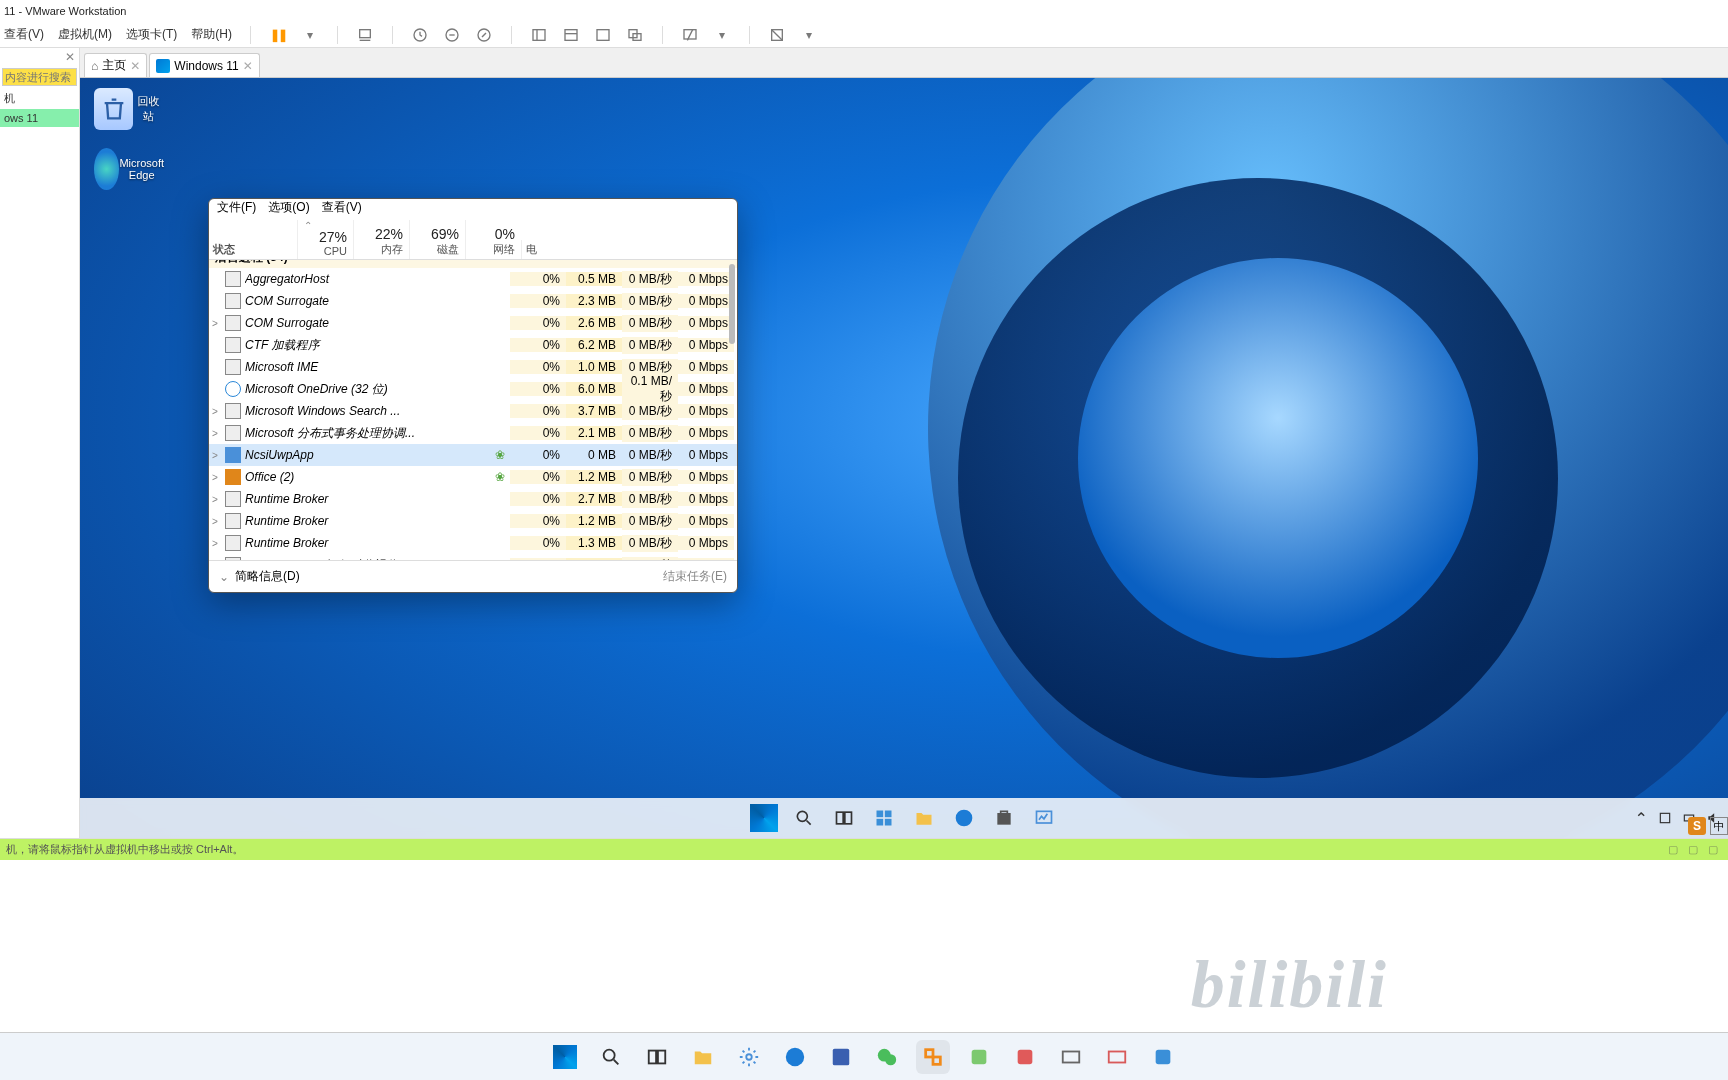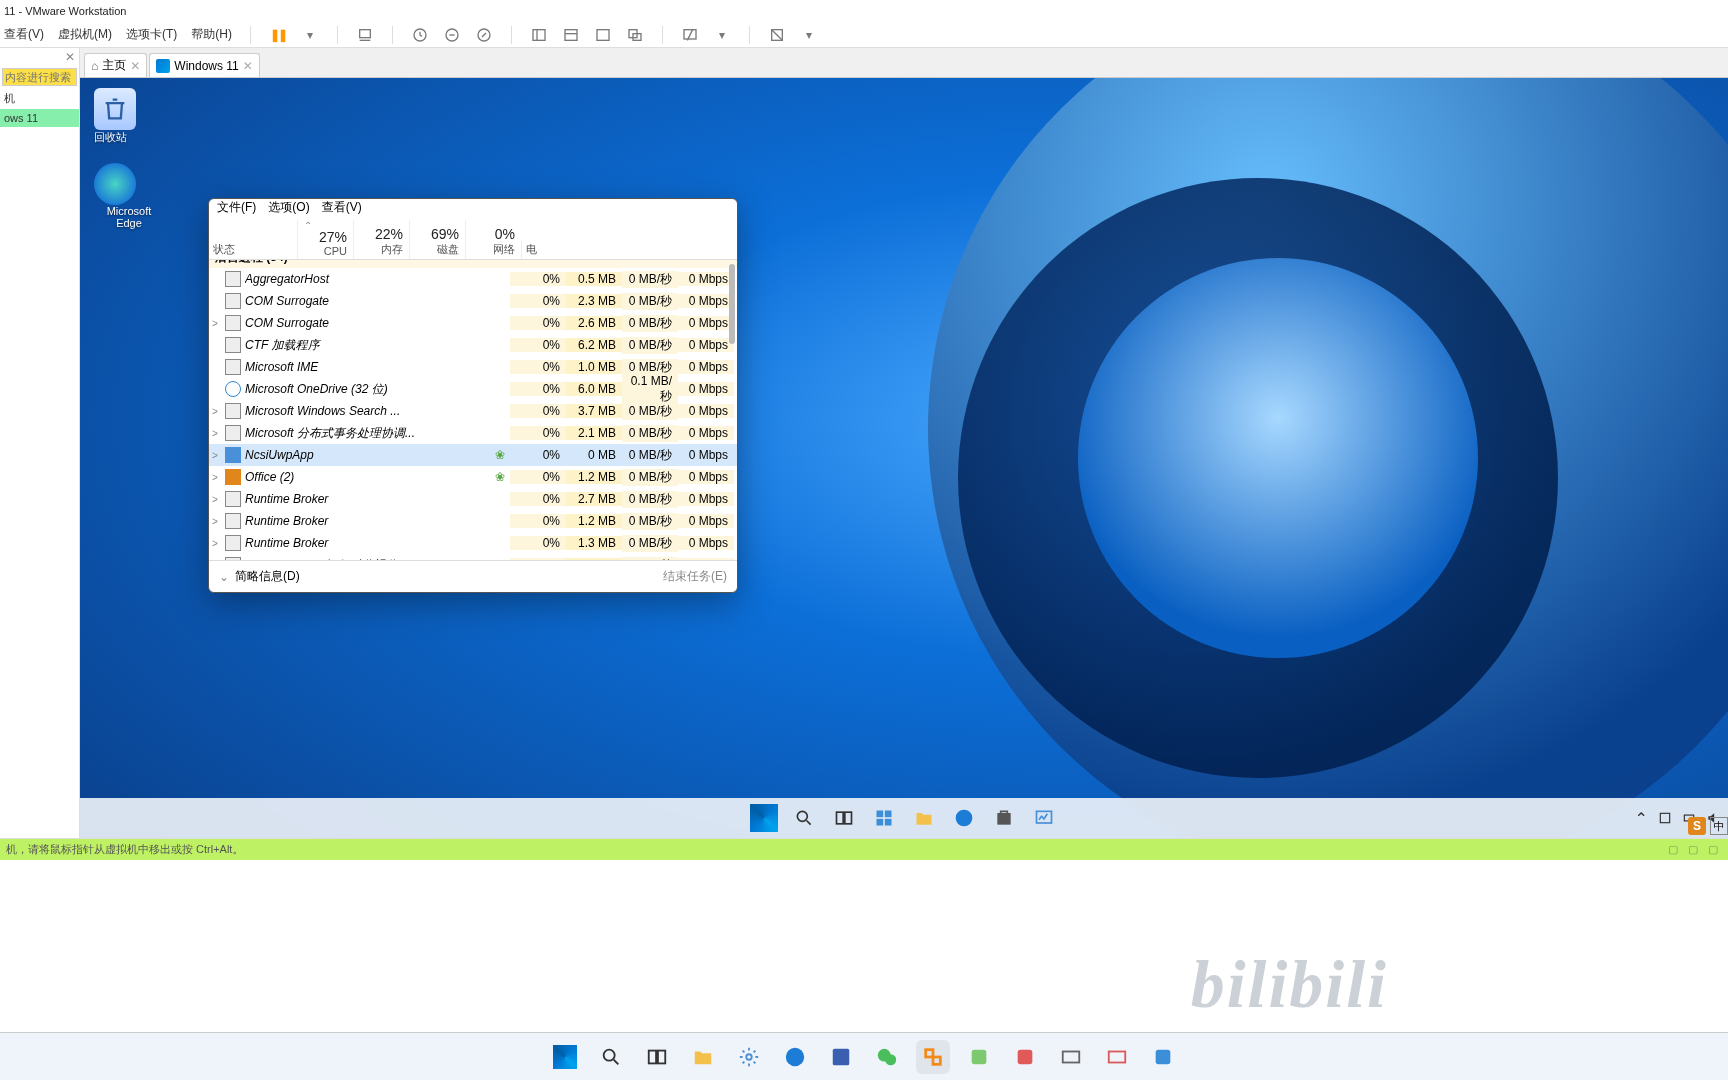--- a/index.html
+++ b/index.html
@@ -28,21 +28,21 @@
 
 .vm-viewport{ flex:1; background:radial-gradient(ellipse 80% 90% at 60% 45%,#4aa9ff 0%,#0c6fd8 35%,#0a3e89 100%); position:relative; overflow:hidden; height:724px;}
 
 
 .swirl{position:absolute;border-radius:50%;}
 .swirl.a{width:900px;height:900px;background:radial-gradient(circle at 30% 30%,#6fc5ff,#0a3e89 70%);top:-100px;right:-100px;transform:rotate(20deg);opacity:.9;}
 .swirl.b{width:600px;height:600px;background:radial-gradient(circle at 40% 40%,#0a3e89,#001e4d 70%);top:100px;right:170px;opacity:.85;}
 .swirl.c{width:400px;height:400px;background:radial-gradient(circle at 50% 40%,#a7d8ff,#0a60c2 70%);top:180px;right:250px;}
 
 .desktop-icons{position:absolute;top:10px;left:14px;display:flex;flex-direction:column;gap:18px;}
-.dicon{width:70px;display:flex;flex-direction:column;align-items:flex-start;}
+.dicon{width:70px;display:flex;flex-direction:row;align-items:center;}
 .dicon .ico{width:42px;height:42px;display:flex;align-items:center;justify-content:center;border-radius:6px;}
 .dicon .ico.bin{background:linear-gradient(#dbeaff,#a7c8ff);}
 .dicon .ico.bin svg{width:28px;height:28px;stroke:#2b5fa6;fill:none;stroke-width:2;}
 .dicon .ico.edge{background:radial-gradient(circle at 50% 50%,#48d5c4,#1c7cd6 70%);border-radius:50%;}
 .dicon .lbl{color:#fff;font-size:11px;text-shadow:0 1px 2px rgba(0,0,0,.6);text-align:center;}
 
 
 .guest-taskbar{position:absolute;bottom:0;left:0;right:0;height:40px;background:rgba(240,244,250,.9);backdrop-filter:blur(4px);display:flex;align-items:center;justify-content:center;gap:12px;}
 .guest-taskbar .titem{width:28px;height:28px;display:flex;align-items:center;justify-content:center;border-radius:4px;}
 .guest-taskbar .titem.winlogo{background:conic-gradient(from 45deg,#0078d4,#00a2ed,#0078d4,#005ea5,#0078d4);border-radius:0;}
@@ -57,21 +57,21 @@
 .tm-title .txt{flex:1;}
 .tm-title .wbtn{width:30px;height:28px;display:flex;align-items:center;justify-content:center;color:#333;}
 .tm-title .wbtn svg{width:10px;height:10px;}
 .tm-menu{padding:0 8px 4px;display:flex;gap:12px;}
 .tm-tabs{padding:0 8px;display:flex;gap:12px;border-bottom:1px solid #ddd;}
 .tm-tabs .t{padding:3px 0;font-size:12px;color:#444;}
 .tm-tabs .t.active{border-bottom:2px solid #4a90d9;color:#000;}
 
 .tm-head{display:flex;align-items:flex-end;border-bottom:1px solid #ddd;height:40px;position:relative;}
 .tm-head .namecol{width:195px;padding:2px 6px;font-size:11px;color:#555;display:flex;align-items:flex-end;height:100%;}
-.tm-head .statcol{width:88px;font-size:11px;color:#555;height:100%;display:flex;align-items:flex-end;padding:2px 4px;}
+.tm-head .statcol{width:88px;font-size:11px;color:#555;height:100%;display:flex;align-items:flex-end;padding:2px 4px;font-weight:bold;}
 .tm-head .numcol{flex:0 0 56px;display:flex;flex-direction:column;align-items:flex-end;justify-content:flex-end;padding:2px 6px;border-left:1px solid #eee;height:100%;}
 .tm-head .numcol .pct{font-size:14px;color:#222;}
 .tm-head .numcol .lbl{font-size:11px;color:#555;}
 .tm-head .sort-arrow{position:absolute;top:0;left:95px;color:#888;font-size:10px;}
 
 .tm-body{height:300px;overflow:hidden;position:relative;}
 .tm-row{display:flex;align-items:center;height:22px;font-size:12px;}
 .tm-row.group{background:#fdf7e3;font-weight:bold;padding-left:6px;}
 .tm-row .exp{width:12px;text-align:center;color:#888;font-size:10px;}
 .tm-row .pico{width:16px;height:16px;margin:0 4px;border:1px solid #888;background:#eee;display:inline-block;}

